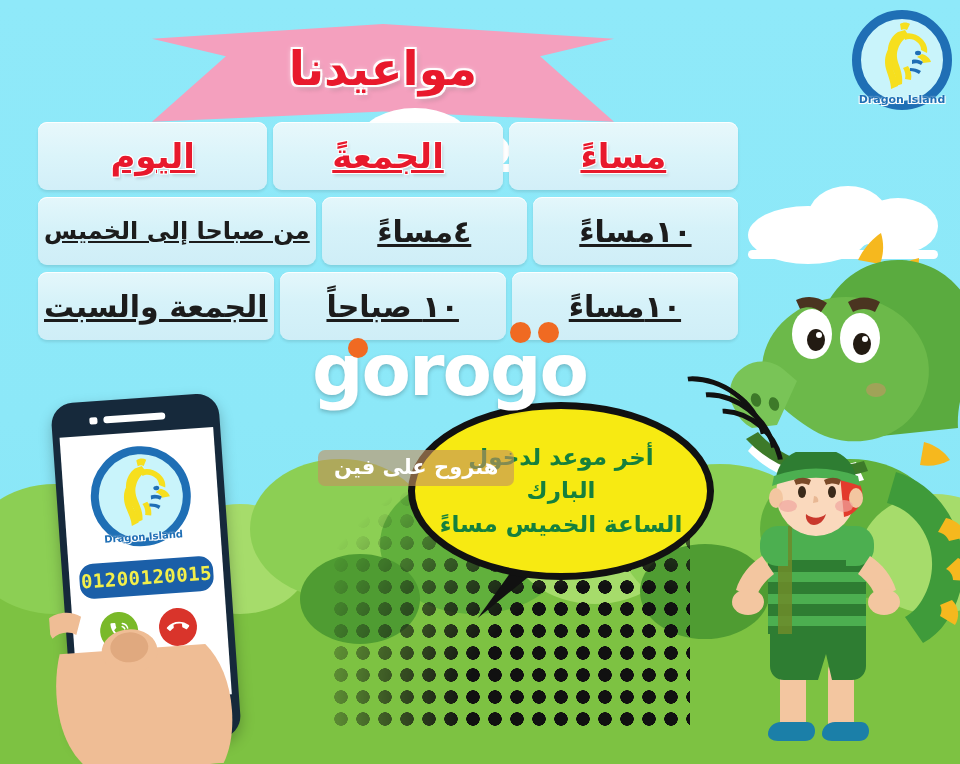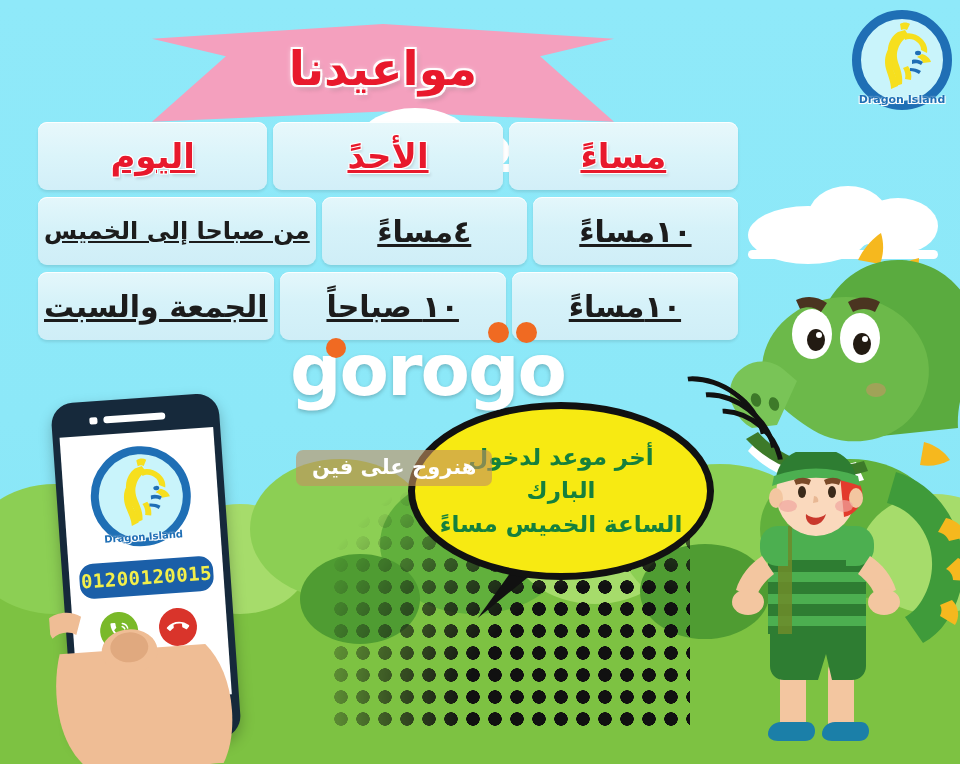--- a/index.html
+++ b/index.html
@@ -145,21 +145,21 @@
     font-weight: 700;
     padding: 0 6px;
     white-space: nowrap;
     text-decoration: underline;
   }
   .cell-text.small { font-size: 24px; }
 
   
   #watermark {
     position: absolute;
-    left: 290px; top: 336px;
+    left: 312px; top: 336px;
     width: 340px;
     pointer-events: none;
   }
   #wm-logo {
     font-family: "DejaVu Sans", "Liberation Sans", sans-serif;
     font-size: 72px;
     font-weight: 700;
     color: #ffffff;
     letter-spacing: -2px;
     line-height: 0.95;
@@ -419,21 +419,21 @@
     <div class="logo-arc-text">Dragon Island</div>
   </div>
 
   <div id="schedule">
 
     <div class="sched-row header">
       <div class="cell">
         <span class="cell-text">مساءً</span>
       </div>
       <div class="cell">
-        <span class="cell-text">الأحدً</span>
+        <span class="cell-text">الجمعةً</span>
       </div>
       <div class="cell">
         <span class="cell-text">اليوم</span>
       </div>
     </div>
 
     <div class="sched-row">
       <div class="cell">
         <span class="cell-text">١٠مساءً</span>
       </div>

